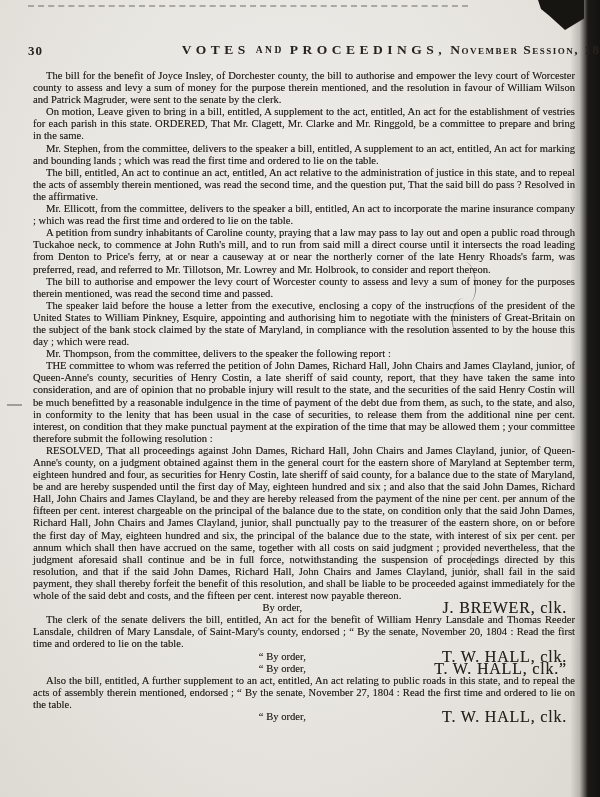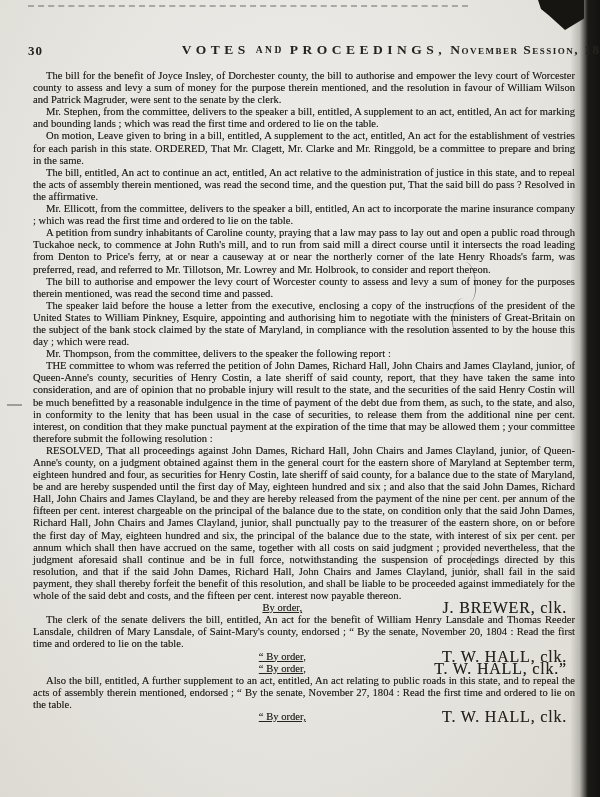--- a/index.html
+++ b/index.html
@@ -35,21 +35,21 @@
   
   .body-text{
     position:absolute;top:70px;left:33px;width:542px;
     font-size:10.6px;line-height:12.1px;
     text-align:justify;
     text-shadow:0 0 .4px rgba(45,40,32,.55);
   }
   .body-text p{margin:0;}
   .indent{text-indent:13px;}
   .sig-line{position:relative;height:12.1px;}
-  .sig-center{position:absolute;left:46%;transform:translateX(-50%);white-space:nowrap;text-decoration:underline;}
+  .sig-center{position:absolute;left:46%;transform:translateX(-50%);white-space:nowrap;}
   .sig-right{position:absolute;right:8px;white-space:nowrap;font-size:16px;letter-spacing:.8px;}
 </style>
 </head>
 <body>
 
 <div class="page">
 
   <div class="top-dashes"></div>
   <div class="gutter-band"></div>
   <div class="corner-blob"></div>
@@ -63,22 +63,22 @@
     <div class="title">
       <span class="t-big">VOTES</span>
       <span class="t-and">AND</span>
       <span class="t-big">PROCEEDINGS,</span>
       <span class="t-sc">November Session, 1804.</span>
     </div>
   </div>
 
   <div class="body-text">
       <p class="indent">The bill for the benefit of Joyce Insley, of Dorchester county, the bill to authorise and empower the levy court of Worcester county to assess and levy a sum of money for the purpose therein mentioned, and the resolution in favour of William Wilson and Patrick Magruder, were sent to the senate by the clerk.</p>
+      <p class="indent">On motion, Leave given to bring in a bill, entitled, A supplement to the act, entitled, An act for the establishment of vestries for each parish in this state. ORDERED, That Mr. Clagett, Mr. Clarke and Mr. Ringgold, be a committee to prepare and bring in the same.</p>
       <p class="indent">Mr. Stephen, from the committee, delivers to the speaker a bill, entitled, A supplement to an act, entitled, An act for marking and bounding lands ; which was read the first time and ordered to lie on the table.</p>
-      <p class="indent">On motion, Leave given to bring in a bill, entitled, A supplement to the act, entitled, An act for the establishment of vestries for each parish in this state. ORDERED, That Mr. Clagett, Mr. Clarke and Mr. Ringgold, be a committee to prepare and bring in the same.</p>
       <p class="indent">The bill, entitled, An act to continue an act, entitled, An act relative to the administration of justice in this state, and to repeal the acts of assembly therein mentioned, was read the second time, and the question put, That the said bill do pass ? Resolved in the affirmative.</p>
       <p class="indent">Mr. Ellicott, from the committee, delivers to the speaker a bill, entitled, An act to incorporate the marine insurance company ; which was read the first time and ordered to lie on the table.</p>
       <p class="indent">A petition from sundry inhabitants of Caroline county, praying that a law may pass to lay out and open a public road through Tuckahoe neck, to commence at John Ruth's mill, and to run from said mill a direct course until it intersects the road leading from Denton to Price's ferry, at or near a causeway at or near the northerly corner of the late Henry Rhoads's farm, was preferred, read, and referred to Mr. Tillotson, Mr. Lowrey and Mr. Holbrook, to consider and report thereon.</p>
       <p class="indent">The bill to authorise and empower the levy court of Worcester county to assess and levy a sum of money for the purposes therein mentioned, was read the second time and passed.</p>
       <p class="indent">The speaker laid before the house a letter from the executive, enclosing a copy of the instructions of the president of the United States to William Pinkney, Esquire, appointing and authorising him to negotiate with the ministers of Great-Britain on the subject of the bank stock claimed by the state of Maryland, in compliance with the resolution assented to by the house this day ; which were read.</p>
       <p class="indent">Mr. Thompson, from the committee, delivers to the speaker the following report :</p>
       <p class="indent">THE committee to whom was referred the petition of John Dames, Richard Hall, John Chairs and James Clayland, junior, of Queen-Anne's county, securities of Henry Costin, a late sheriff of said county, report, that they have taken the same into consideration, and are of opinion that no probable injury will result to the state, and the securities of the said Henry Costin will be much benefitted by a reasonable indulgence in the time of payment of the debt due from them, as such, to the state, and also, in conformity to the lenity that has been usual in the case of securities, to release them from the additional nine per cent. interest, on condition that they make punctual payment at the expiration of the time that may be allowed them ; your committee therefore submit the following resolution :</p>
       <p class="indent">RESOLVED, That all proceedings against John Dames, Richard Hall, John Chairs and James Clayland, junior, of Queen-Anne's county, on a judgment obtained against them in the general court for the eastern shore of Maryland at September term, eighteen hundred and four, as securities for Henry Costin, late sheriff of said county, for a balance due to the state of Maryland, be and are hereby suspended until the first day of May, eighteen hundred and six ; and also that the said John Dames, Richard Hall, John Chairs and James Clayland, be and they are hereby released from the payment of the nine per cent. per annum of the fifteen per cent. interest chargeable on the principal of the balance due to the state, on condition only that the said John Dames, Richard Hall, John Chairs and James Clayland, junior, shall punctually pay to the treasurer of the eastern shore, on or before the first day of May, eighteen hundred and six, the principal of the balance due to the state, with interest of six per cent. per annum which shall then have accrued on the same, together with all costs on said judgment ; provided nevertheless, that the judgment aforesaid shall continue and be in full force, notwithstanding the suspension of proceedings directed by this resolution, and that if the said John Dames, Richard Hall, John Chairs and James Clayland, junior, shall fail in the said payment, they shall thereby forfeit the benefit of this resolution, and shall be liable to be proceeded against immediately for the whole of the said debt and costs, and the fifteen per cent. interest now payable thereon.</p>
       <div class="sig-line">
         <span class="sig-center">By order,</span>

